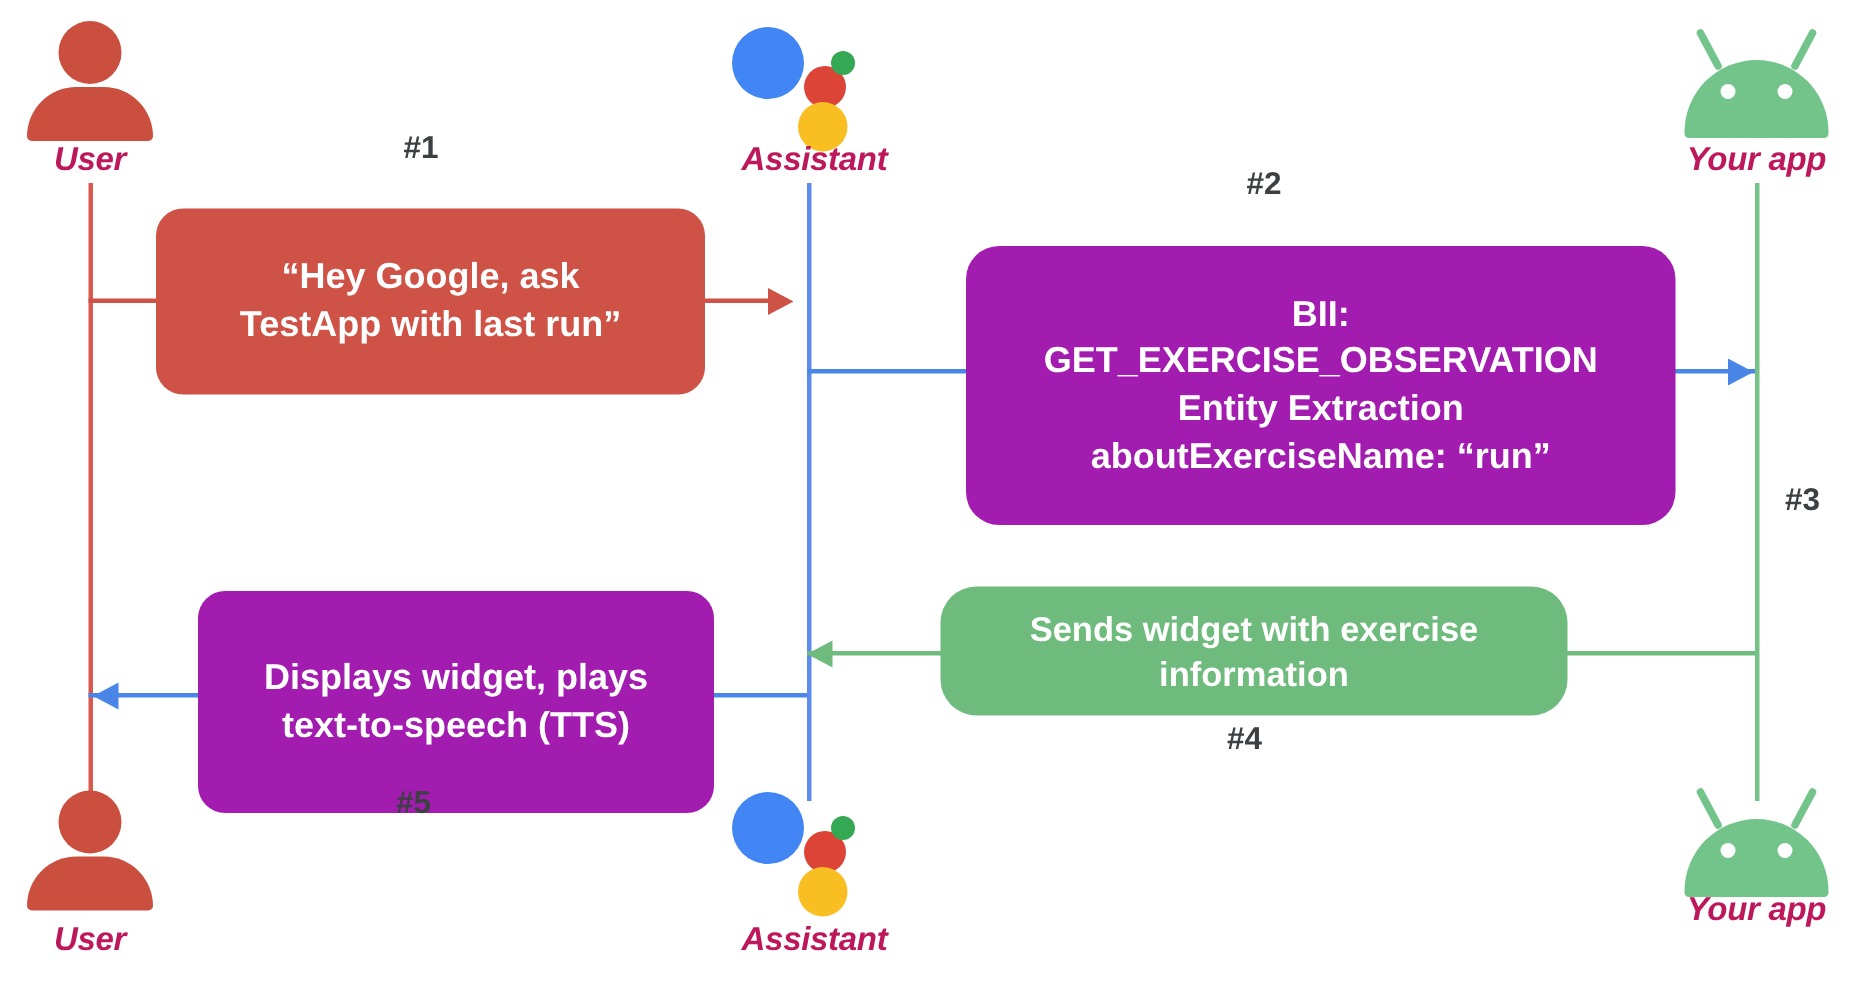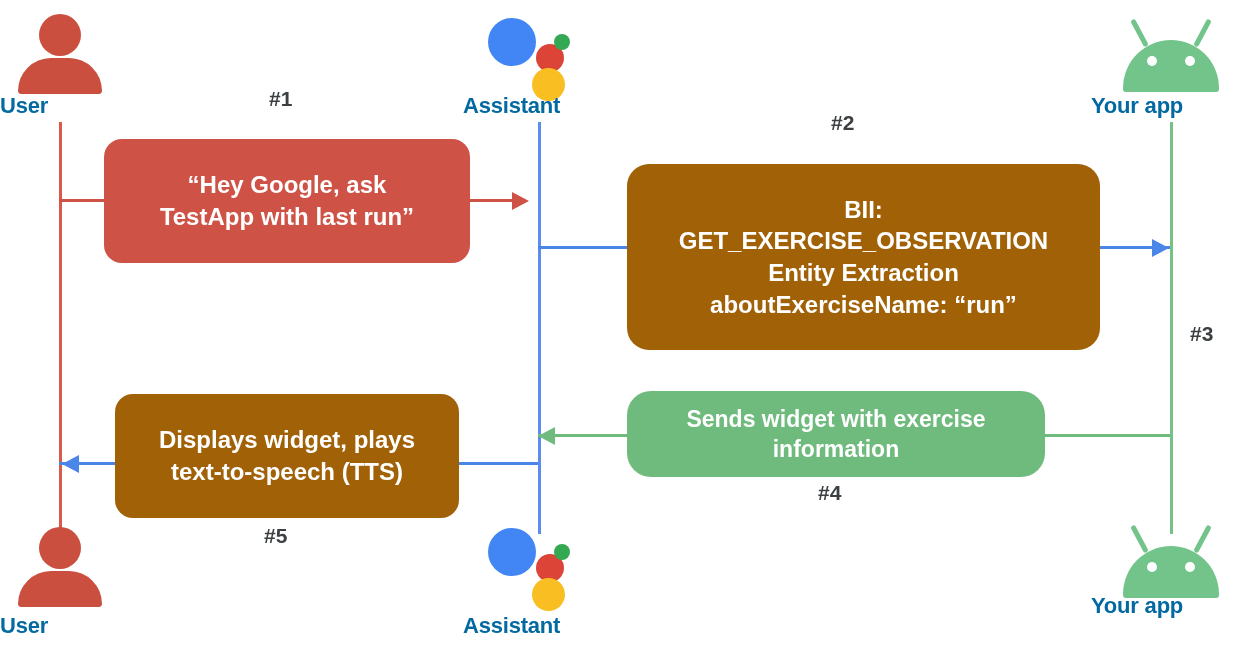--- a/index.html
+++ b/index.html
@@ -25,24 +25,25 @@
   }
   .lifeline.user  { background: #D9594C; }
   .lifeline.assistant { background: #5C8DEE; }
   .lifeline.app   { background: #76C286; }
 
   
   .actor-label {
     position: absolute;
     font-size: 22px;
     font-weight: bold;
-    color: #0369a1;
-    text-align: left;
+    color: #be185d;
+    text-align: center;
     white-space: nowrap;
     letter-spacing: -0.2px;
+    font-style: italic;
   }
 
   
   .actor-icon {
     position: absolute;
   }
 
   
   .person { width: 84px; height: 76px; }
   .person .head {
@@ -109,21 +110,21 @@
     align-items: center;
     justify-content: center;
     text-align: center;
     font-weight: bold;
     line-height: 1.32;
     box-sizing: border-box;
     padding: 8px 14px;
     white-space: pre-line;
   }
   .msg-box.red   { background: #CE5245; }
-  .msg-box.blue  { background: #a16207; }
+  .msg-box.blue  { background: #a21caf; margin-left: 17px; }
   .msg-box.green { background: #6FBB7E; }
 
   
   .step-label {
     position: absolute;
     font-size: 21px;
     font-weight: bold;
     color: #3C4043;
     white-space: nowrap;
   }
@@ -204,21 +205,21 @@
   <div class="arrowhead left green" style="left:538px; top:427px;"></div>
 
   <div class="msg-box green" style="left:627px; top:391px; width:418px; height:86px; font-size:23px;border-radius:24px;">Sends widget with exercise
 information</div>
 
   <div class="step-label" style="left:818px; top:481px;">#4</div>
 
   <div class="connector blue" style="left:59px; top:462px; width:479px;"></div>
   <div class="arrowhead left blue" style="left:62px; top:455px;"></div>
 
-  <div class="msg-box blue" style="left:115px; top:394px; width:344px; height:124px; font-size:24px;">Displays widget, plays
+  <div class="msg-box blue" style="left:115px; top:394px; width:344px; height:148px; font-size:24px;">Displays widget, plays
 text-to-speech (TTS)</div>
 
   <div class="step-label" style="left:264px; top:524px;">#5</div>
 
   <div class="actor-icon person" style="left:18px; top:527px;">
     <span class="head"></span>
     <span class="body"></span>
   </div>
   <div class="actor-label" style="left:0px; top:613px; width:120px;">User</div>
 

